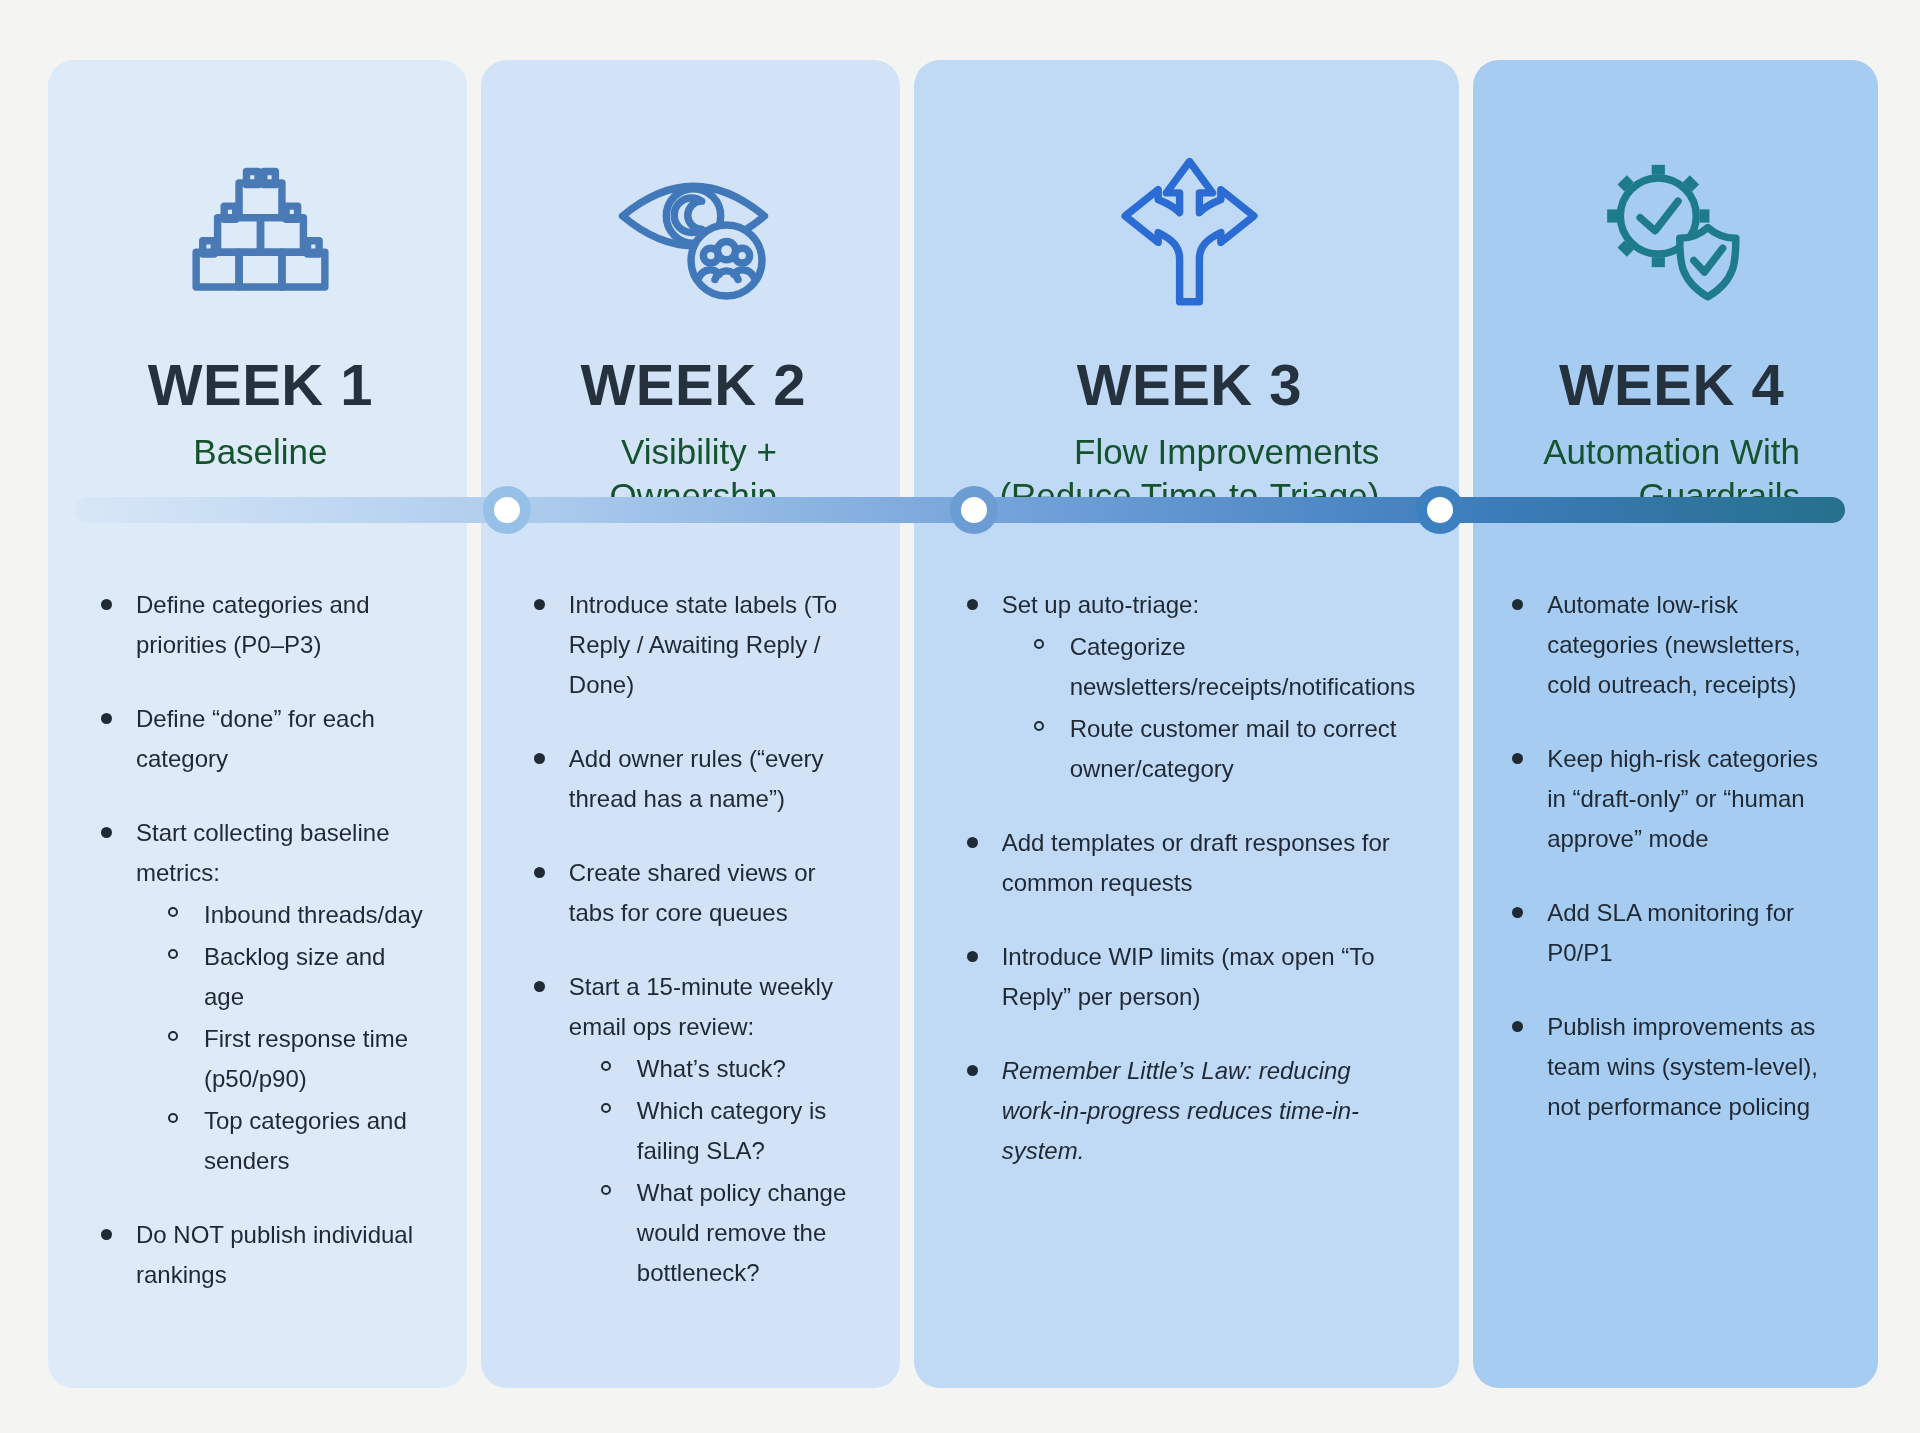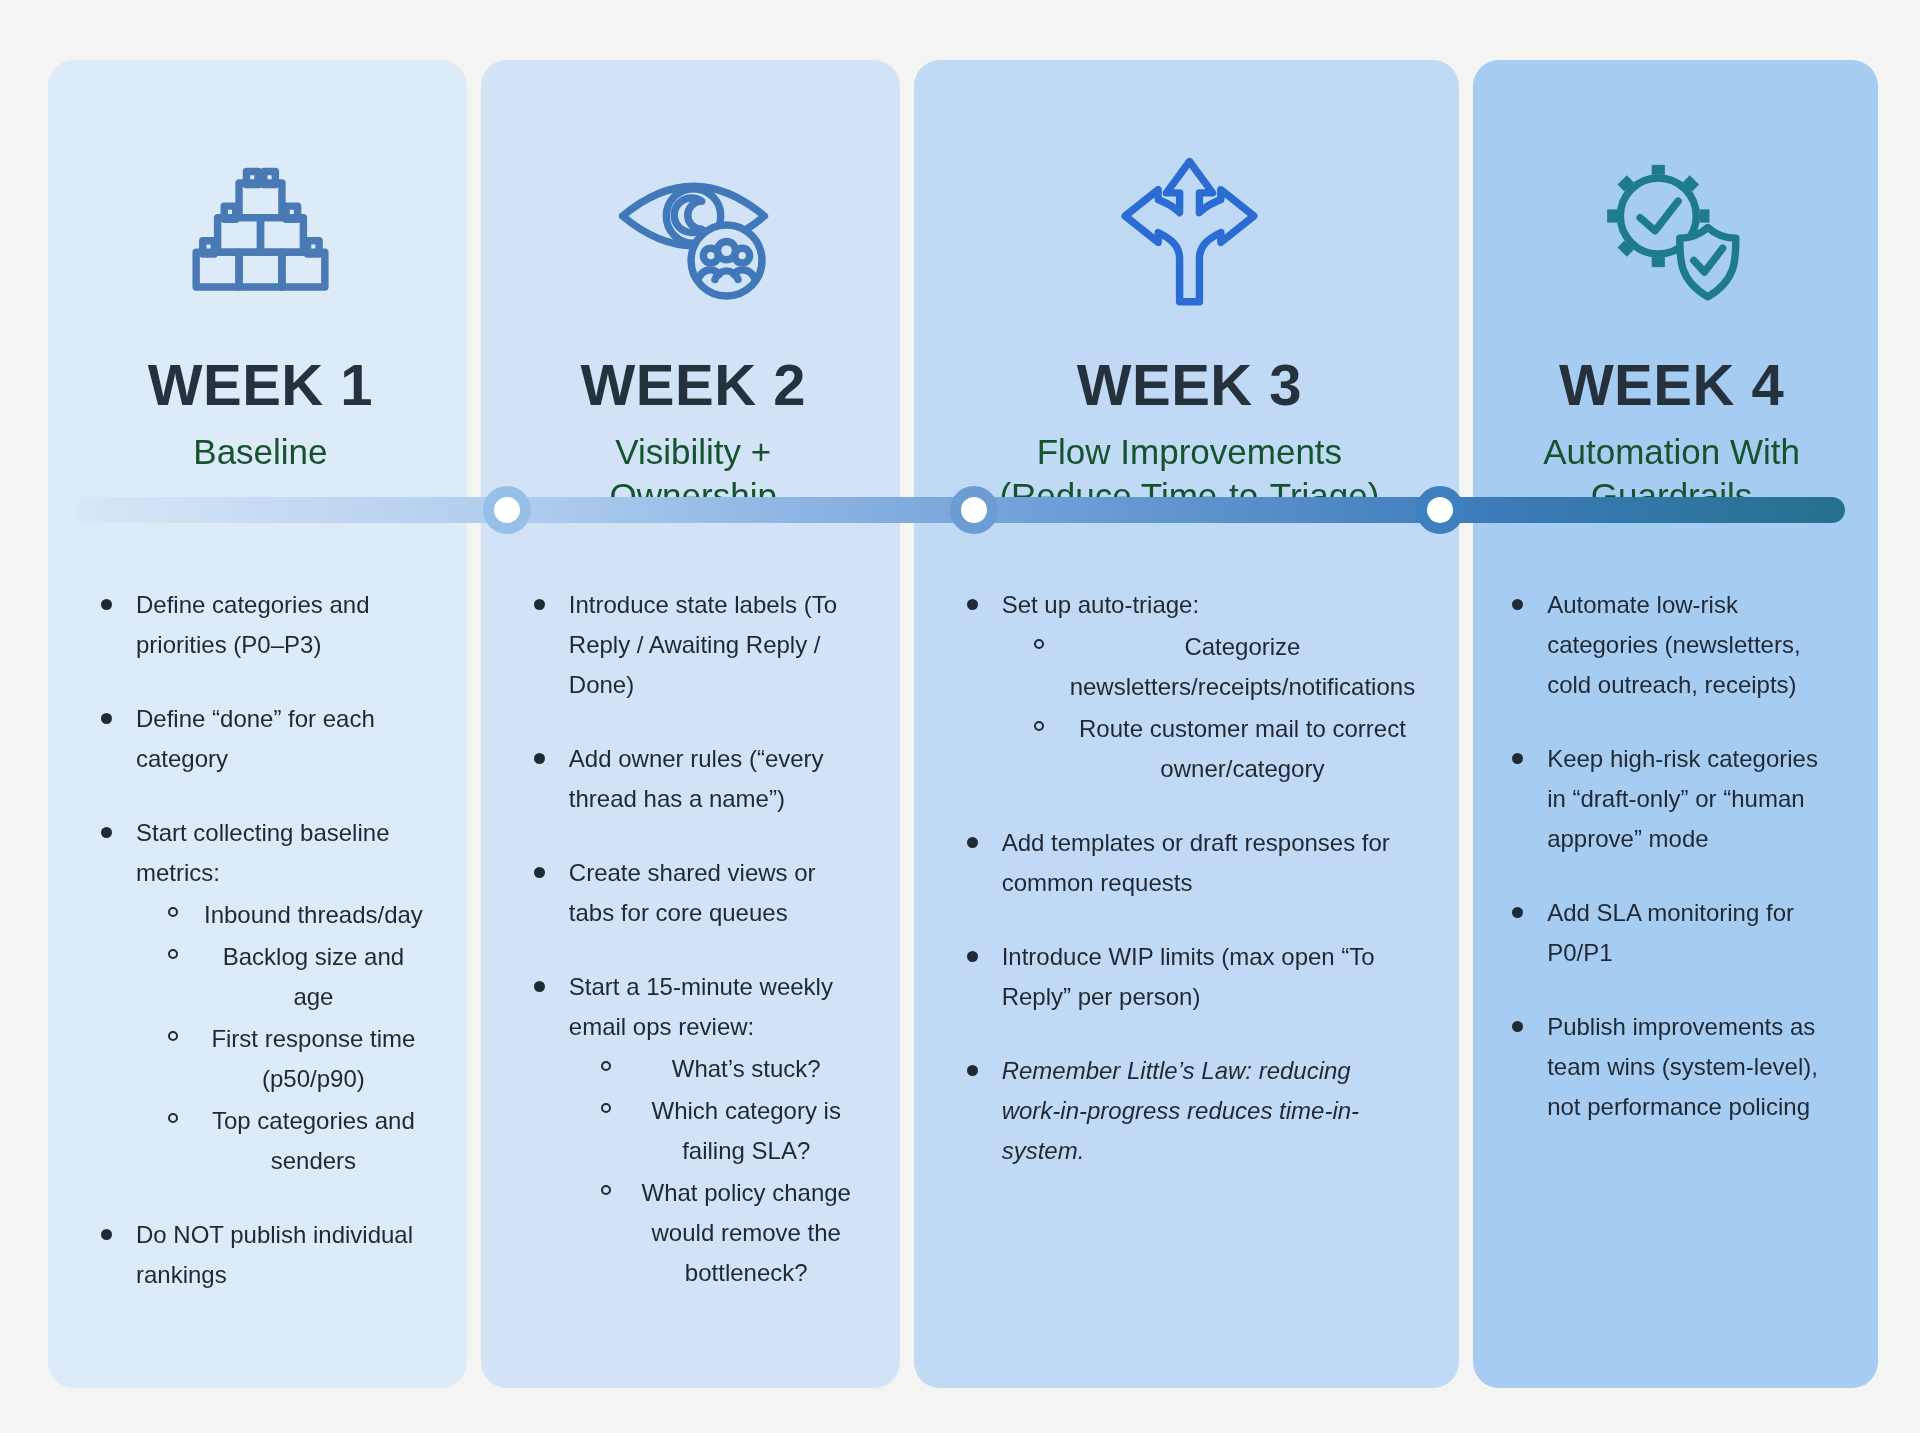--- a/index.html
+++ b/index.html
@@ -21,21 +21,21 @@
   .card{
     flex:1 1 0;
     border-radius:26px;
     padding:50px 44px 40px 50px;
     box-sizing:border-box;
     background:#ddeaf8;
   }
   .card-header{
     height:475px;
     display:flex;flex-direction:column;align-items:center;
-    text-align:center;
+    text-align:right;
   }
   .icon-wrap{
     height:185px;width:100%;
     display:flex;align-items:center;justify-content:center;
     margin-top:30px;
   }
   .icon-wrap svg{width:165px;height:165px;display:block;}
   .week-title{
     margin-top:26px;
     font-size:58px;font-weight:700;
@@ -65,21 +65,20 @@
     background:#202a35;
   }
   .item.italic{font-style:italic;}
   .sub-list{
     list-style:none;margin:2px 0 0 0;padding:0 0 0 32px;
   }
   .sub-item{
     position:relative;
     padding-left:36px;
     margin-bottom:2px;
-    text-align:center;
   }
   .sub-item::before{
     content:"";
     position:absolute;left:0;top:12px;
     width:10px;height:10px;border-radius:50%;
     border:2.5px solid #202a35;
     background:transparent;
     box-sizing:border-box;
   }
   .timeline{

